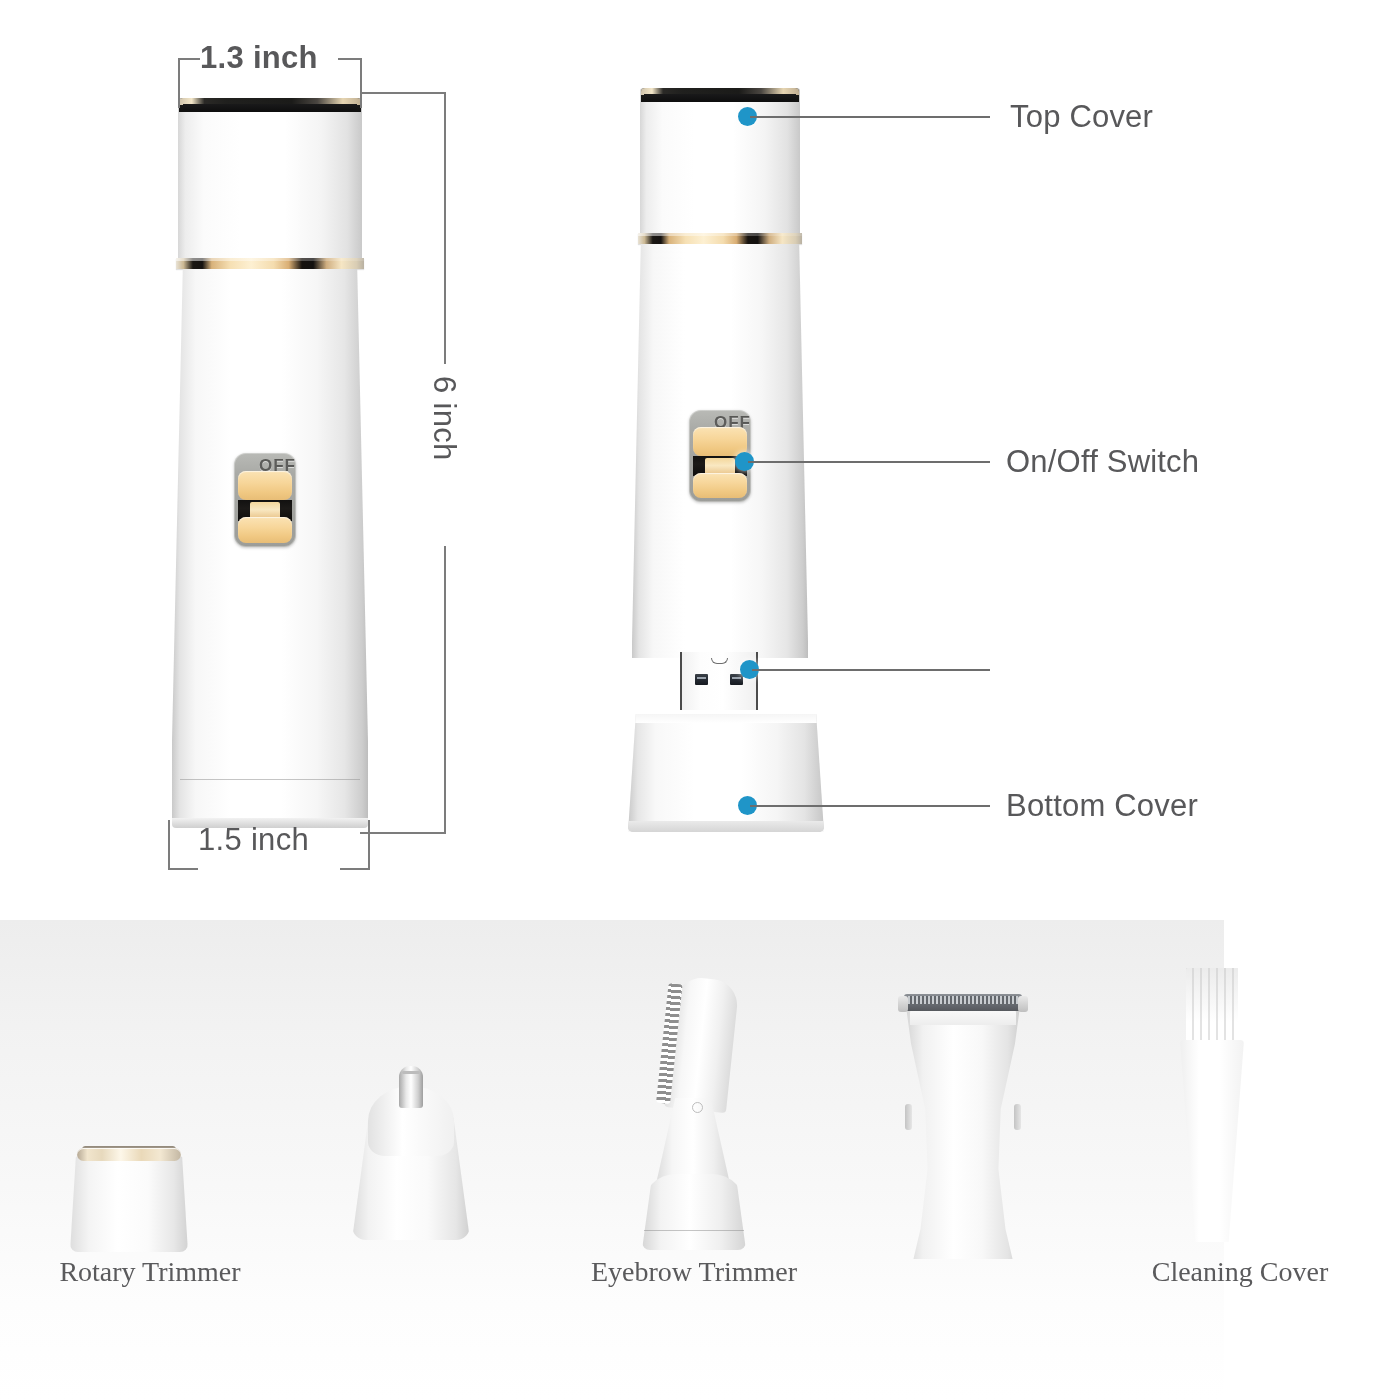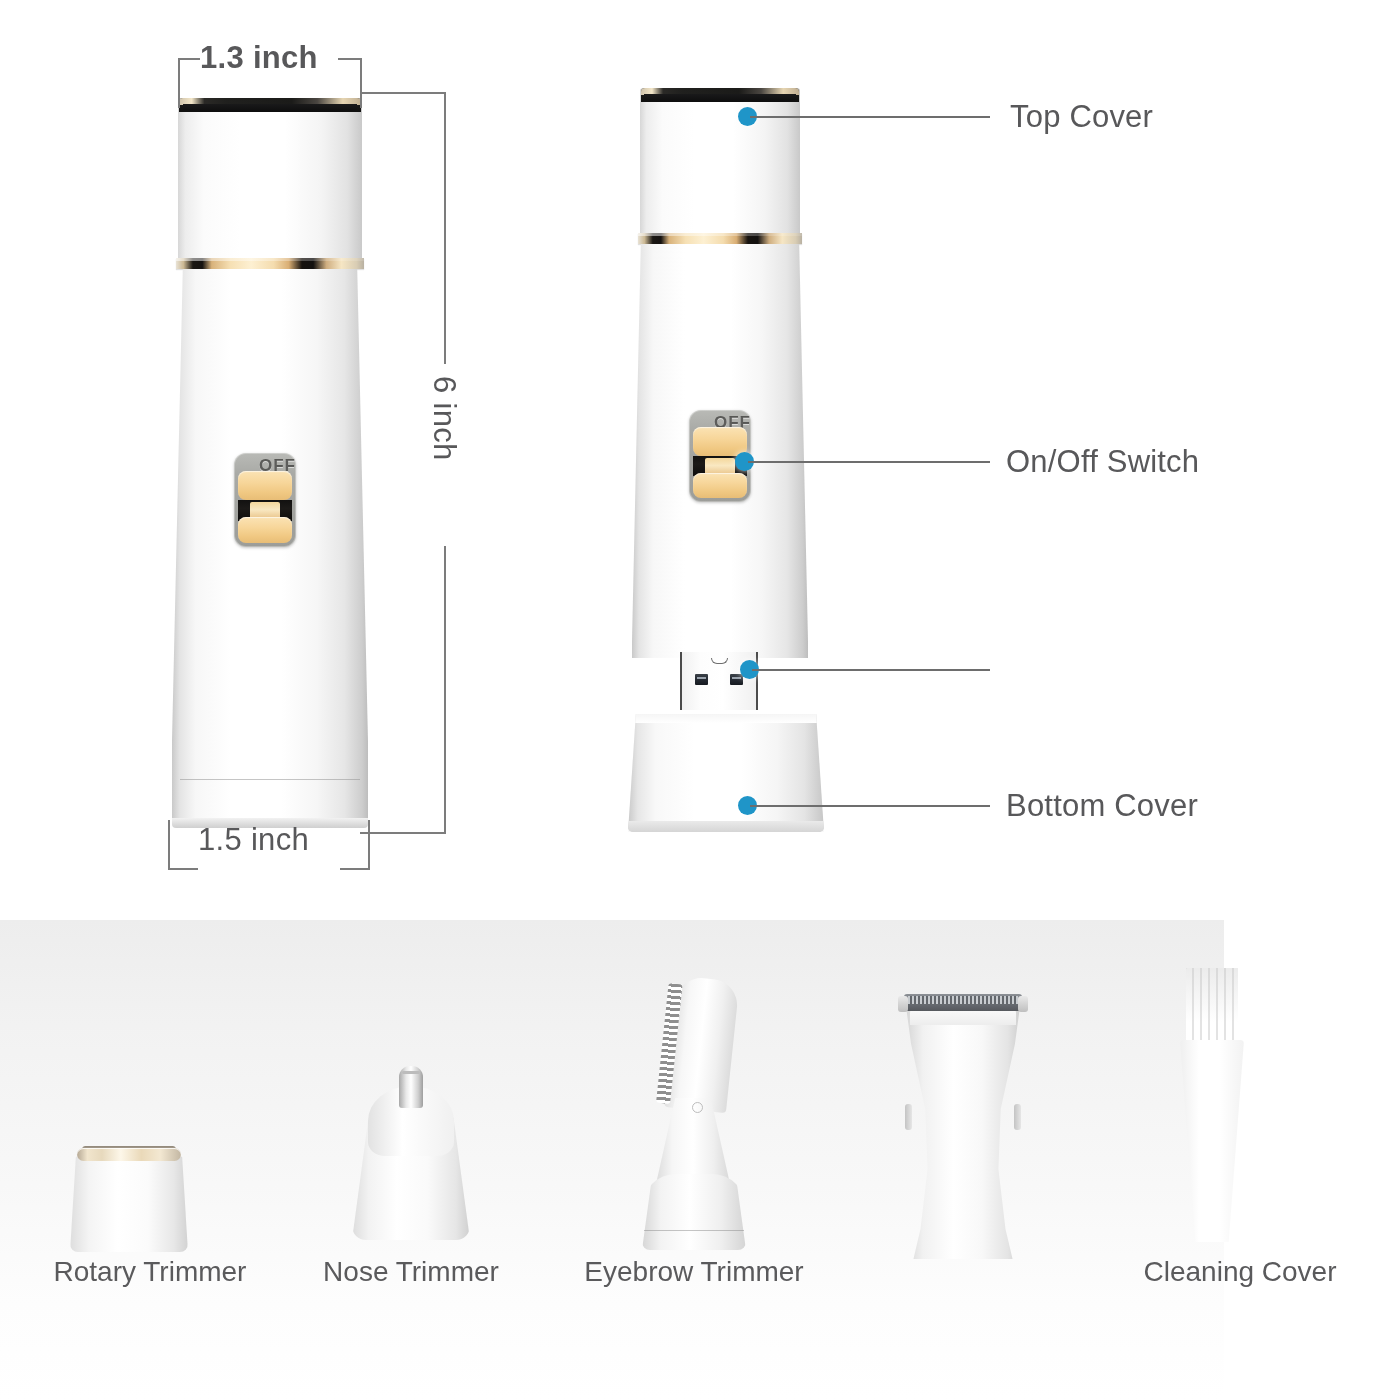--- a/index.html
+++ b/index.html
@@ -12,20 +12,21 @@
   }
   #page { position: relative; width: 1400px; height: 1400px; background: #fff; }
 
   
   #top-panel { position: absolute; left: 0; top: 0; width: 1400px; height: 920px; background: #ffffff; }
 
   
   #bottom-panel {
     position: absolute; left: 0; top: 920px; width: 1224px; height: 480px;
     background: linear-gradient(to bottom, #ededed 0%, #f2f2f2 22%, #f8f8f8 55%, #fdfdfd 80%, #ffffff 100%);
+    font-family: Liberation Serif, serif;
   }
 
   
   .device { position: absolute; }
   .dev-top {
     position: absolute; left: 0; right: 0; top: 0;
     background:
       linear-gradient(to right,
         #d7d7d7 0%, #ededed 4%, #fbfbfb 14%, #ffffff 34%,
         #ffffff 58%, #f4f4f4 78%, #e2e2e2 92%, #c9c9c9 100%);
@@ -435,21 +436,20 @@
       <div class="rotary-dark"></div>
       <div class="rotary-rim"></div>
     </div>
     <div class="att-label" style="left:0px; top:338px; width:300px;">Rotary Trimmer</div>
 
     <div class="attach" style="left:352px; top:140px; width:118px; height:182px;">
       <div class="nose-dome"></div>
       <div class="nose-dome-cap"></div>
       <div class="nose-tip"></div>
     </div>
-    <div class="att-label" style="left:261px; top:338px; width:300px;">Nose Trimmer</div>
 
     <div class="attach" style="left:626px; top:58px; width:136px; height:264px;">
       <div class="eb-head"></div>
       <div class="eb-comb"></div>
       <div class="eb-neck"></div>
       <div class="eb-base"></div>
       <div class="eb-seam"></div>
       <div class="eb-dot"></div>
     </div>
     <div class="att-label" style="left:544px; top:338px; width:300px;">Eyebrow Trimmer</div>

